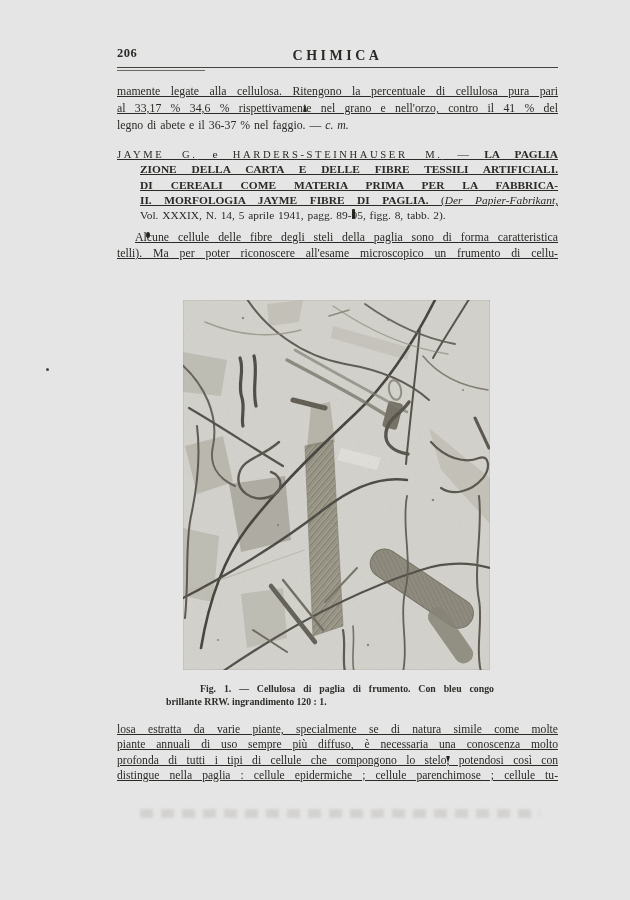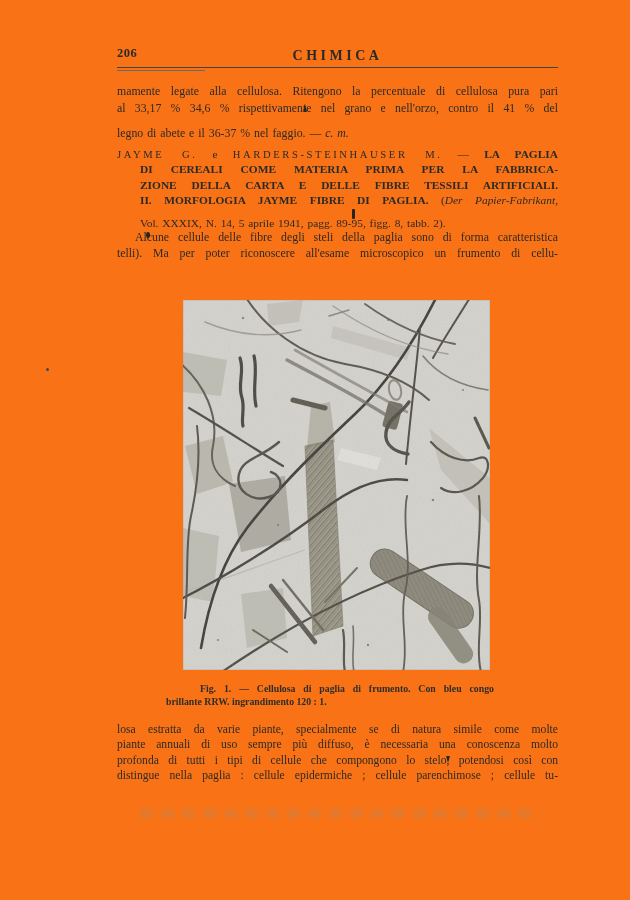--- a/index.html
+++ b/index.html
@@ -4,33 +4,33 @@
 <style>
   html,body{margin:0;padding:0;}
   body{
     width:630px;height:900px;
     background:#ffffff;
     font-family:"Liberation Serif","DejaVu Serif",serif;
     -webkit-font-smoothing:antialiased;
   }
   .page{
     position:relative;width:630px;height:900px;
-    background:#f97316;color:#2b2a26;overflow:hidden;
+    background:#e5e5e5;color:#2b2a26;overflow:hidden;
   }
   
   .pagenum{position:absolute;left:117px;top:46px;font-size:12.5px;font-weight:700;letter-spacing:.5px;}
   .runtitle{position:absolute;left:117px;top:48px;width:441px;text-align:center;
     font-size:14px;font-weight:700;letter-spacing:3.5px;}
   .rule-a{position:absolute;left:117px;top:67px;width:441px;height:1.4px;background:#45433e;}
   .rule-b{position:absolute;left:117px;top:69.5px;width:88px;height:1px;background:#6a6861;}
   
   .tb{position:absolute;left:117px;width:441px;}
   .ln{white-space:normal;}
-  .jl{text-align:justify;text-align-last:justify;}
-  .ll{text-align:left;text-align-last:left;margin-top:8px;}
+  .jl{text-align:justify;text-align-last:justify;text-decoration:underline;}
+  .ll{text-align:left;text-align-last:left;}
   .p-intro{top:83px;font-size:11.8px;word-spacing:1px;}
   .p-intro .ln{height:17px;line-height:17px;}
   .p-cit{top:146px;font-size:11.4px;word-spacing:1px;}
   .p-cit .ln{height:15.3px;line-height:16px;}
   .p-cit .ind{padding-left:23px;}
   .p-alc{top:229px;font-size:11.8px;word-spacing:1px;}
   .p-alc .ln{height:16px;line-height:16px;}
   .p-alc .ln:first-child{text-indent:18px;}
   .p-close{top:722px;font-size:11.6px;word-spacing:1px;}
   .p-close .ln{height:15.3px;line-height:15.3px;}
@@ -66,22 +66,22 @@
   <div class="rule-b"></div>
 
   <div class="tb p-intro">
     <div class="ln jl">mamente legate alla cellulosa. Ritengono la percentuale di cellulosa pura pari</div>
     <div class="ln jl">al 33,17 % 34,6 % rispettivamente nel grano e nell'orzo, contro il 41 % del</div>
     <div class="ln ll"><span>legno di abete e il 36-37 % nel faggio. — </span><span class="it">c. m.</span></div>
   </div>
 
   <div class="tb p-cit">
     <div class="ln jl"><span class="auth">JAYME G.</span><span> e </span><span class="auth">HARDERS-STEINHAUSER M.</span><span> — </span><span class="bold">LA PAGLIA</span></div>
+    <div class="ln jl ind bold">ZIONE DELLA CARTA E DELLE FIBRE TESSILI ARTIFICIALI.</div>
     <div class="ln jl ind bold">DI CEREALI COME MATERIA PRIMA PER LA FABBRICA-</div>
-    <div class="ln jl ind bold">ZIONE DELLA CARTA E DELLE FIBRE TESSILI ARTIFICIALI.</div>
     <div class="ln jl ind"><span class="bold">II. MORFOLOGIA JAYME FIBRE DI PAGLIA. </span><span>(</span><span class="it">Der Papier-Fabrikant,</span></div>
     <div class="ln ll ind">Vol. XXXIX, N. 14, 5 aprile 1941, pagg. 89-95, figg. 8, tabb. 2).</div>
   </div>
 
   <div class="tb p-alc">
     <div class="ln jl">Alcune cellule delle fibre degli steli della paglia sono di forma caratteristica</div>
     <div class="ln jl">telli). Ma per poter riconoscere all'esame microscopico un frumento di cellu-</div>
   </div>
 
   <div class="figure">

